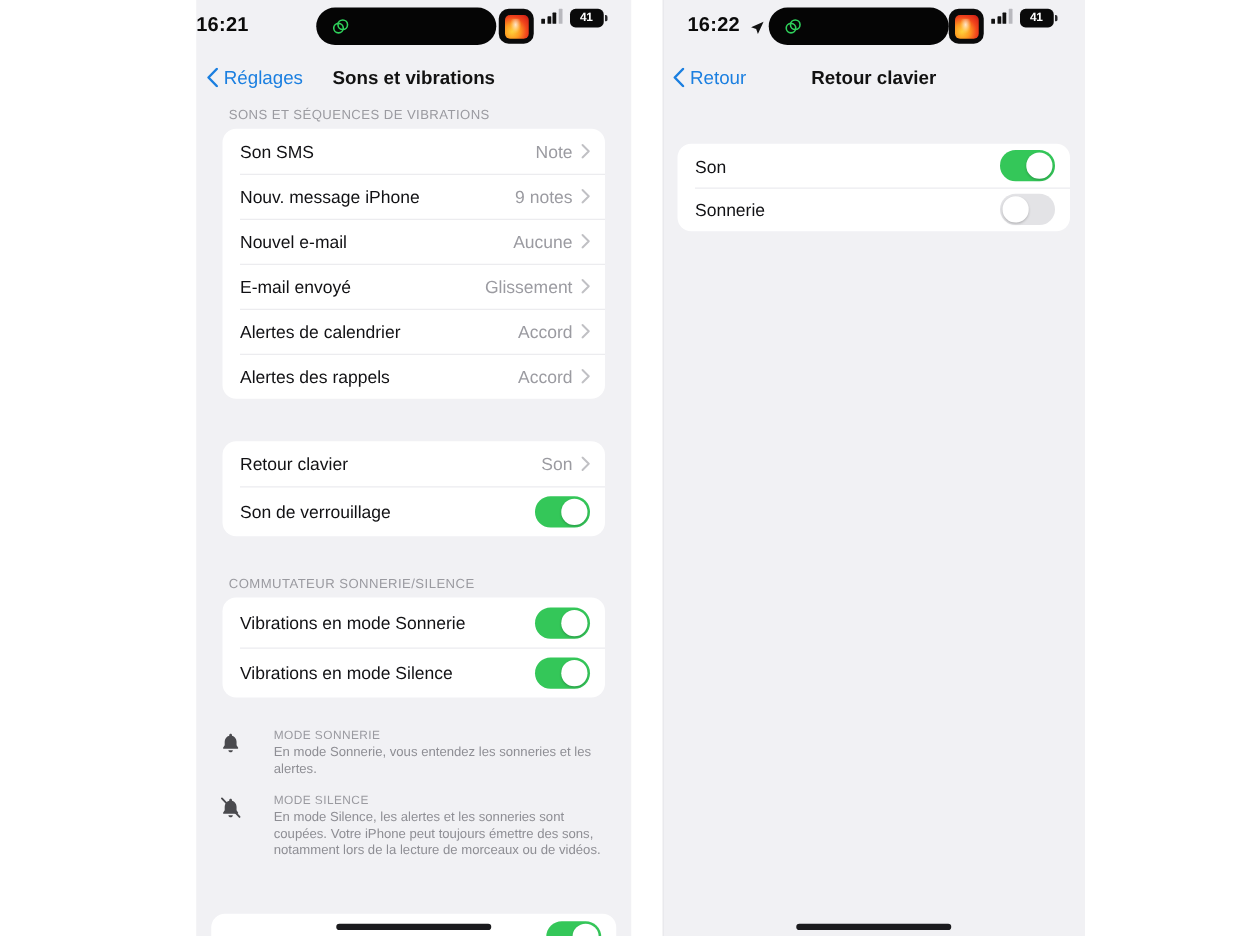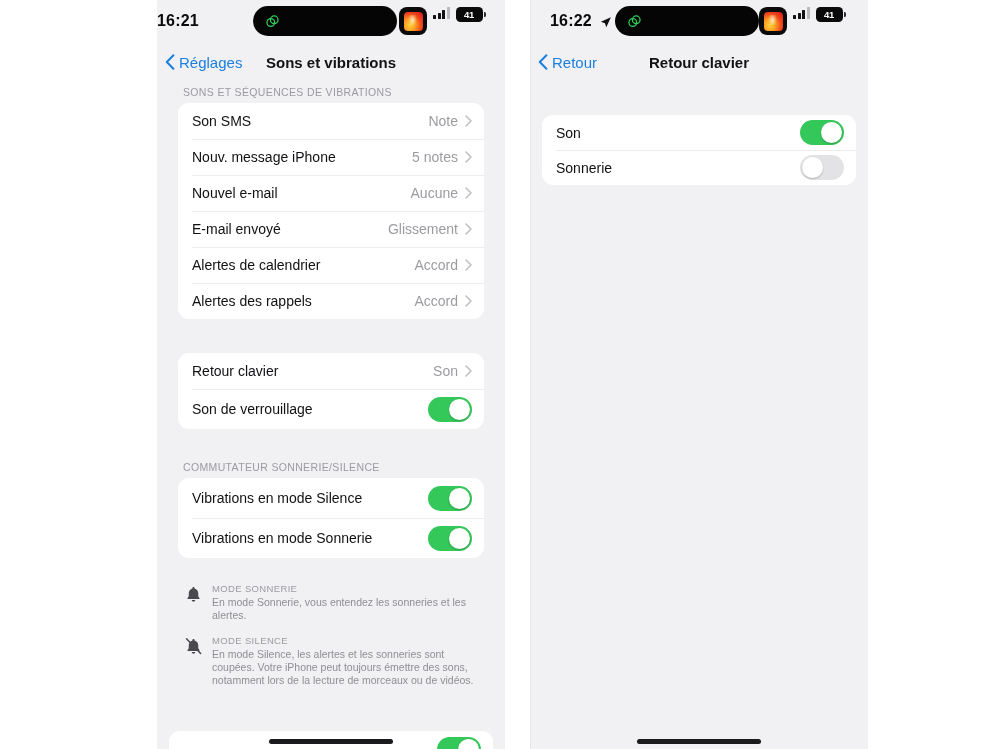--- a/index.html
+++ b/index.html
@@ -196,23 +196,22 @@
     border-radius: 50%;
     background: #fff;
     box-shadow: 0 1px 2px rgba(0,0,0,.22);
   }
   .toggle.on  .knob { right: 2px; }
   .toggle.off .knob { left: 2px; }
 
   
   .note {
     display: flex;
-    gap: 8px;
+    gap: 24px;
     padding: 0 16px 0 18px;
-    justify-content: center;
   }
   .note-icon { width: 20px; flex: none; padding-top: 2px; }
   .note-icon svg { display: block; width: 19px; height: 19px; }
   .note-title {
     font-size: 9.5px;
     letter-spacing: .35px;
     color: #9a9aa0;
     text-transform: uppercase;
     margin-bottom: 2px;
   }
@@ -300,21 +299,21 @@
         <span class="row-right">
           <span class="row-value">Note</span>
           <svg class="chev-right" viewBox="0 0 7 12">
             <path d="M1 1 L6 6 L1 11" fill="none" stroke="#9b9ba1" stroke-width="1.6" stroke-linecap="round" stroke-linejoin="round"></path>
           </svg>
         </span>
       </div>
       <div class="row">
         <span class="row-label">Nouv. message iPhone</span>
         <span class="row-right">
-          <span class="row-value">5 notes</span>
+          <span class="row-value">9 notes</span>
           <svg class="chev-right" viewBox="0 0 7 12">
             <path d="M1 1 L6 6 L1 11" fill="none" stroke="#9b9ba1" stroke-width="1.6" stroke-linecap="round" stroke-linejoin="round"></path>
           </svg>
         </span>
       </div>
       <div class="row">
         <span class="row-label">Nouvel e-mail</span>
         <span class="row-right">
           <span class="row-value">Aucune</span>
           <svg class="chev-right" viewBox="0 0 7 12">
@@ -366,27 +365,27 @@
         <div class="toggle on">
           <div class="knob"></div>
         </div>
       </div>
     </div>
 
     <div class="section-header" style="margin:32px 0 5px 26px;">COMMUTATEUR SONNERIE/SILENCE</div>
 
     <div class="card" style="margin:0 21px;">
       <div class="row" style="height:40px;">
-        <span class="row-label">Vibrations en mode Silence</span>
+        <span class="row-label">Vibrations en mode Sonnerie</span>
         <div class="toggle on">
           <div class="knob"></div>
         </div>
       </div>
       <div class="row" style="height:40px;">
-        <span class="row-label">Vibrations en mode Sonnerie</span>
+        <span class="row-label">Vibrations en mode Silence</span>
         <div class="toggle on">
           <div class="knob"></div>
         </div>
       </div>
     </div>
 
     <div class="note" style="margin-top:25px;">
       <div class="note-icon">
         <svg viewBox="0 0 24 24">
           <path d="M12 2.6c-.8 0-1.4.6-1.4 1.4v.5C7.9 5.2 6 7.6 6 10.6v3.5l-1.5 2.2c-.4.6 0 1.4.8 1.4h13.4c.8 0 1.2-.8.8-1.4L18 14.1v-3.5c0-3-1.9-5.4-4.6-6.1v-.5c0-.8-.6-1.4-1.4-1.4z" fill="#4a4a4e"></path>

